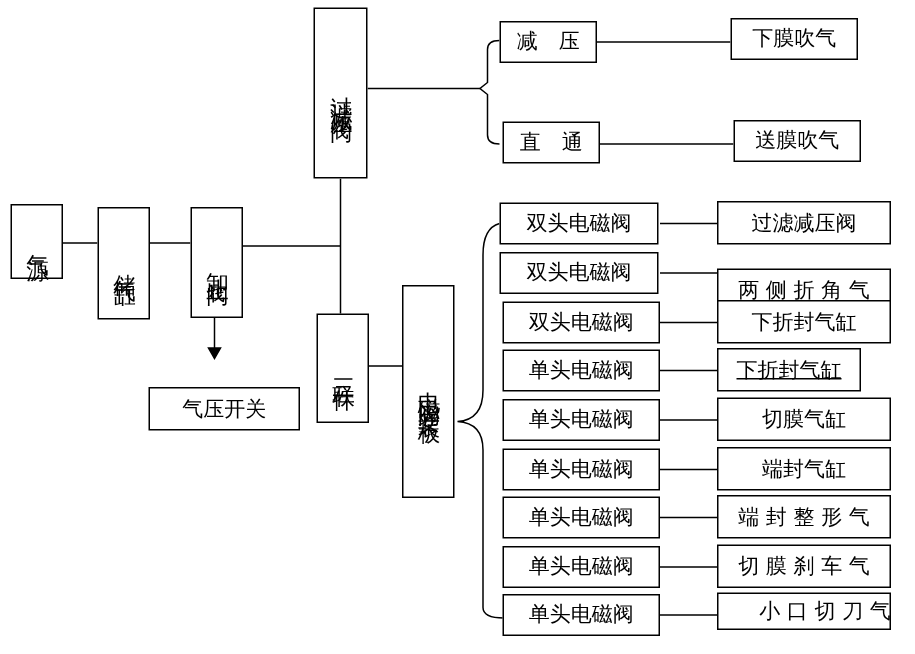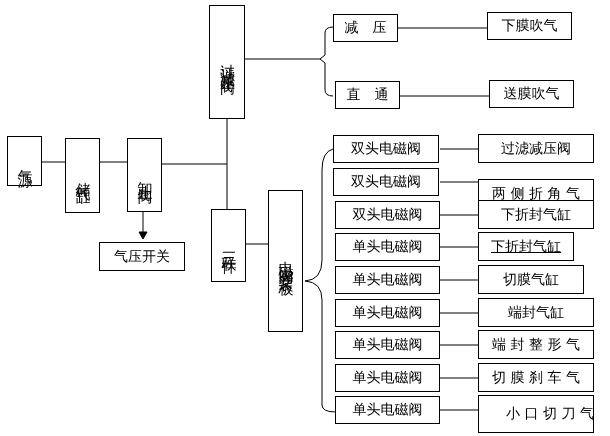--- a/index.html
+++ b/index.html
@@ -43,21 +43,21 @@
 
   <div class="box vbox" style="left:7px;top:136px;width:35px;height:50px;">
       <span>气源</span>
     </div>
   <div class="box vbox" style="left:65px;top:138px;width:35px;height:75px;">
       <span>储气缸</span>
     </div>
   <div class="box vbox" style="left:127px;top:138px;width:35px;height:74px;">
       <span>卸止阀</span>
     </div>
-  <div class="box hbox" style="left:99px;top:242px;width:86px;height:29px;">
+  <div class="box hbox" style="left:99px;top:258px;width:101px;height:29px;">
       <span>气压开关</span>
     </div>
   <div class="box vbox" style="left:209px;top:5px;width:36px;height:114px;">
       <span>过滤减压阀</span>
     </div>
   <div class="box vbox" style="left:211px;top:209px;width:35px;height:73px;">
       <span>三联件</span>
     </div>
   <div class="box vbox" style="left:268px;top:190px;width:35px;height:142px;">
       <span>电磁阀安装板</span>
@@ -97,21 +97,21 @@
       </div>
       <div class="box hbox" style="left: 335px; top: 233px; width: 105px; height: 28px;">
         <span>单头电磁阀</span>
       </div>
       <div class="box hbox" style="left: 478px; top: 232px; width: 96px; height: 29px; text-decoration: underline;">
         <span>下折封气缸</span>
       </div>
       <div class="box hbox" style="left: 335px; top: 266px; width: 105px; height: 28px;">
         <span>单头电磁阀</span>
       </div>
-      <div class="box hbox" style="left: 478px; top: 265px; width: 106px; height: 29px;">
+      <div class="box hbox" style="left: 478px; top: 265px; width: 116px; height: 29px;">
         <span>切膜气缸</span>
       </div>
       <div class="box hbox" style="left: 335px; top: 299px; width: 105px; height: 28px;">
         <span>单头电磁阀</span>
       </div>
       <div class="box hbox" style="left: 478px; top: 298px; width: 116px; height: 29px;">
         <span>端封气缸</span>
       </div>
       <div class="box hbox" style="left: 335px; top: 331px; width: 105px; height: 28px;">
         <span>单头电磁阀</span>
@@ -121,17 +121,17 @@
       </div>
       <div class="box hbox" style="left: 335px; top: 364px; width: 105px; height: 28px;">
         <span>单头电磁阀</span>
       </div>
       <div class="box hbox" style="left: 478px; top: 363px; width: 116px; height: 29px;">
         <span>切 膜 刹 车 气</span>
       </div>
       <div class="box hbox" style="left: 335px; top: 396px; width: 105px; height: 28px;">
         <span>单头电磁阀</span>
       </div>
-      <div class="box hbox" style="left: 478px; top: 395px; width: 116px; height: 38px; padding-left: 28px;">
+      <div class="box hbox" style="left: 478px; top: 395px; width: 116px; height: 25px; padding-left: 28px;">
         <span>小 口 切 刀 气</span>
       </div>
     </div>
 </div>
 
 </body></html>

